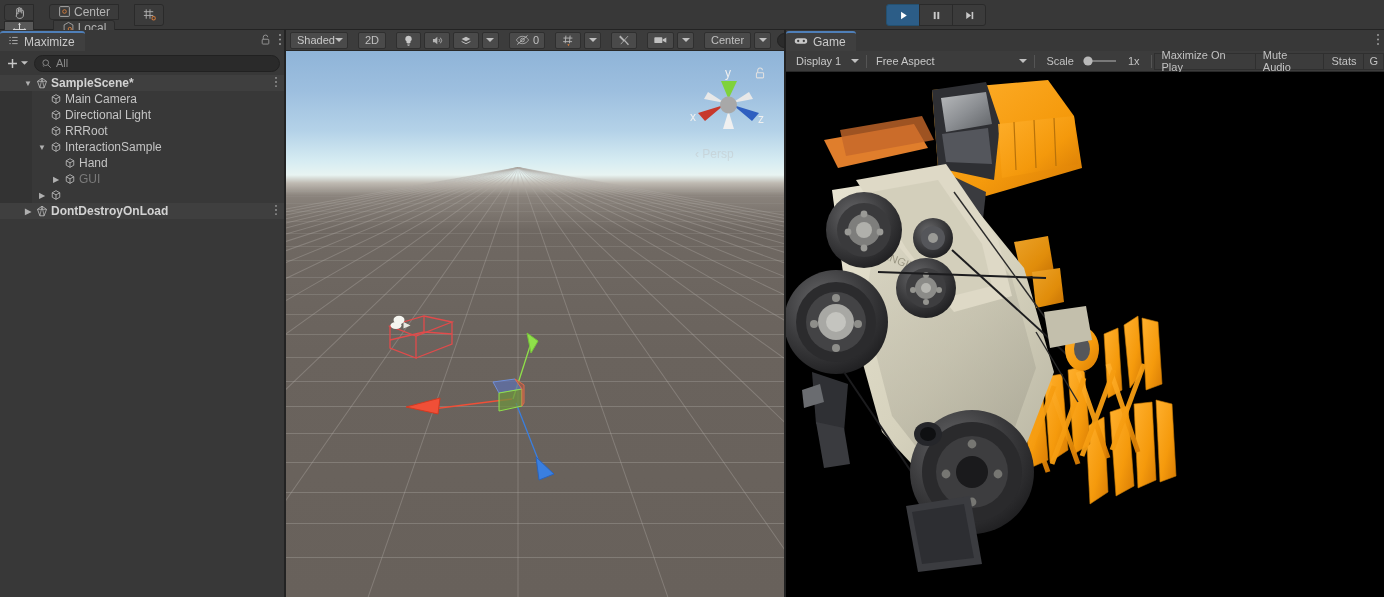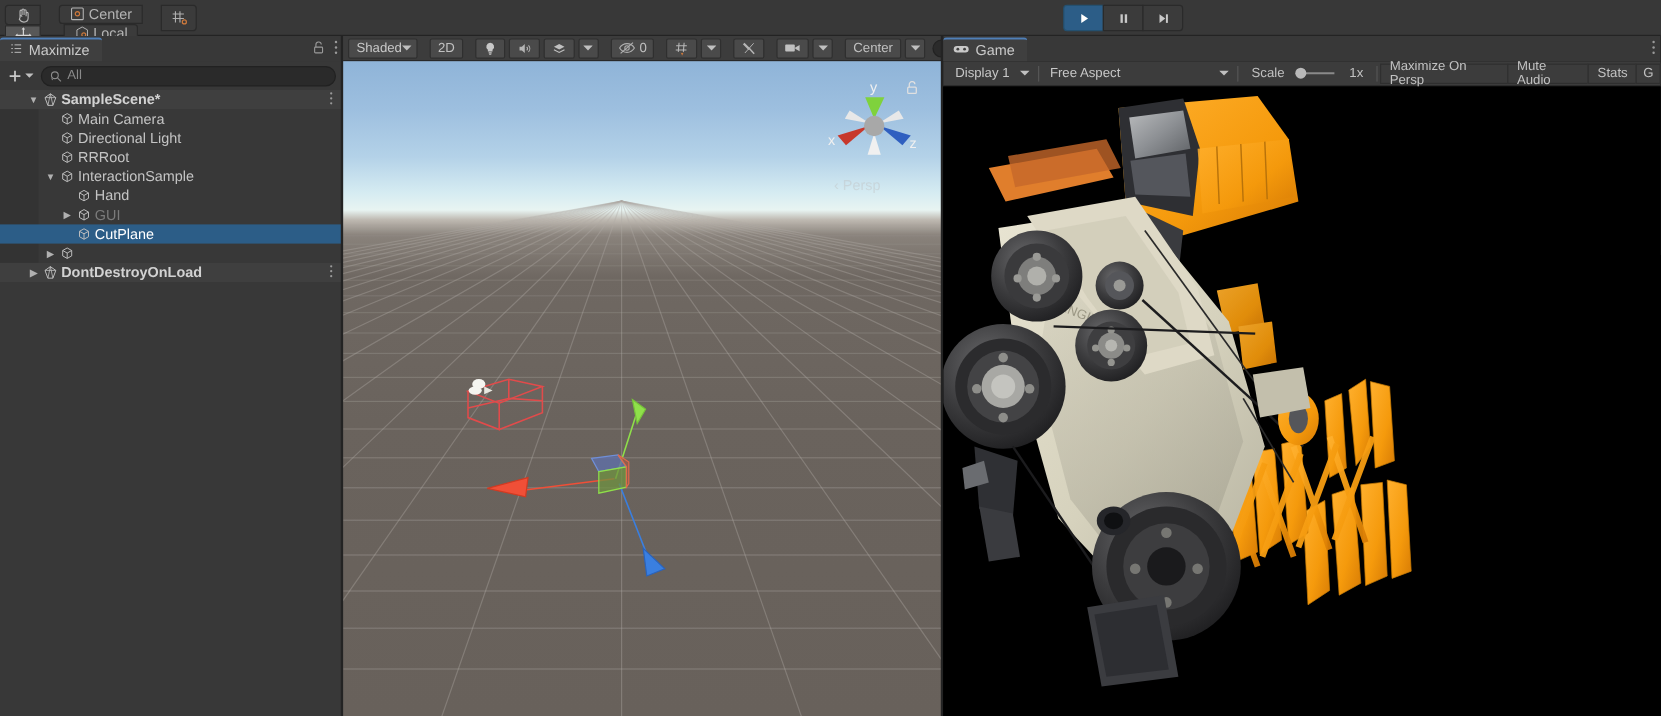--- a/index.html
+++ b/index.html
@@ -383,31 +383,20 @@
             <span style="display: inline-block; flex: 0 0 auto; width: 50px;"></span>
             <span class="arrow">▶</span>
             <span class="ico">
               <svg width="12" height="12" viewBox="0 0 16 16">
                 <path d="M8 2.2l5 2.8v6L8 13.8 3 11V5z" fill="none" stroke="#bdbdbd" stroke-width="1.1"></path>
                 <path d="M3 5l5 2.8L13 5M8 7.8v6" fill="none" stroke="#bdbdbd" stroke-width="1.1"></path>
               </svg>
             </span>
             <span class="nm">GUI</span>
           </div>
-          <div class="hrow selected">
-            <span style="display: inline-block; flex: 0 0 auto; width: 50px;"></span>
-            <span class="arrow"></span>
-            <span class="ico">
-              <svg width="12" height="12" viewBox="0 0 16 16">
-                <path d="M8 2.2l5 2.8v6L8 13.8 3 11V5z" fill="none" stroke="#bdbdbd" stroke-width="1.1"></path>
-                <path d="M3 5l5 2.8L13 5M8 7.8v6" fill="none" stroke="#bdbdbd" stroke-width="1.1"></path>
-              </svg>
-            </span>
-            <span class="nm">CutPlane</span>
-          </div>
           <div class="hrow">
             <span style="display: inline-block; flex: 0 0 auto; width: 36px;"></span>
             <span class="arrow">▶</span>
             <span class="ico">
               <svg width="12" height="12" viewBox="0 0 16 16">
                 <path d="M8 2.2l5 2.8v6L8 13.8 3 11V5z" fill="none" stroke="#bdbdbd" stroke-width="1.1"></path>
                 <path d="M3 5l5 2.8L13 5M8 7.8v6" fill="none" stroke="#bdbdbd" stroke-width="1.1"></path>
               </svg>
             </span>
             <span class="nm"></span>
@@ -696,21 +685,21 @@
           <svg width="42" height="12" viewBox="0 0 42 12">
               <path d="M8 6h28" stroke="#8a8a8a" stroke-width="1.6"></path>
               <circle cx="8" cy="6" r="4.6" fill="#b9b9b9"></circle>
             </svg>
         </span>
         <span>1x</span>
       </div>
       <div class="sep" style="margin:0 3px;"></div>
       <div class="mute-btns">
         <div class="mbtn">
-          <span>Maximize On Persp</span>
+          <span>Maximize On Play</span>
         </div>
         <div class="mbtn">
           <span>Mute Audio</span>
         </div>
         <div class="mbtn">
           <span>Stats</span>
         </div>
         <div class="mbtn" style="padding:0 5px;">
           <span>G</span>
         </div>

